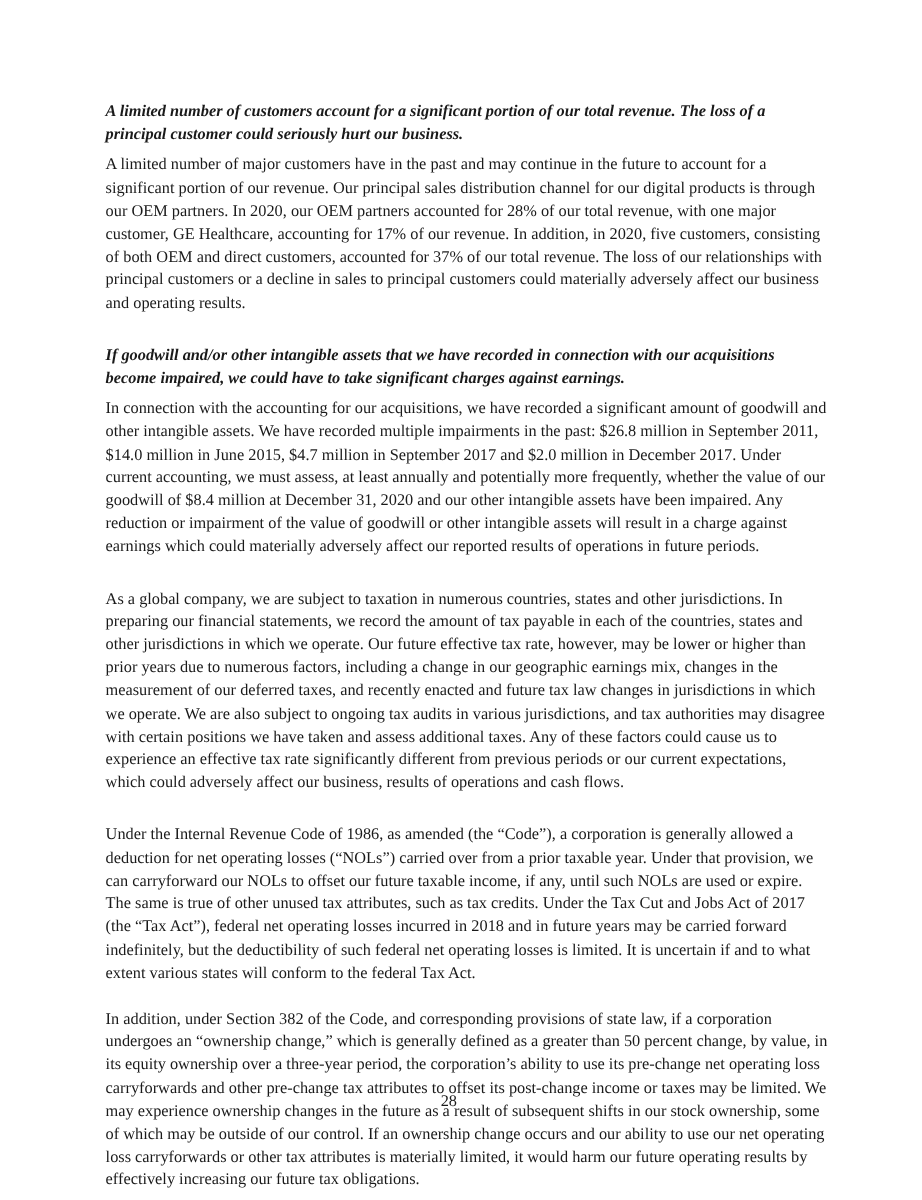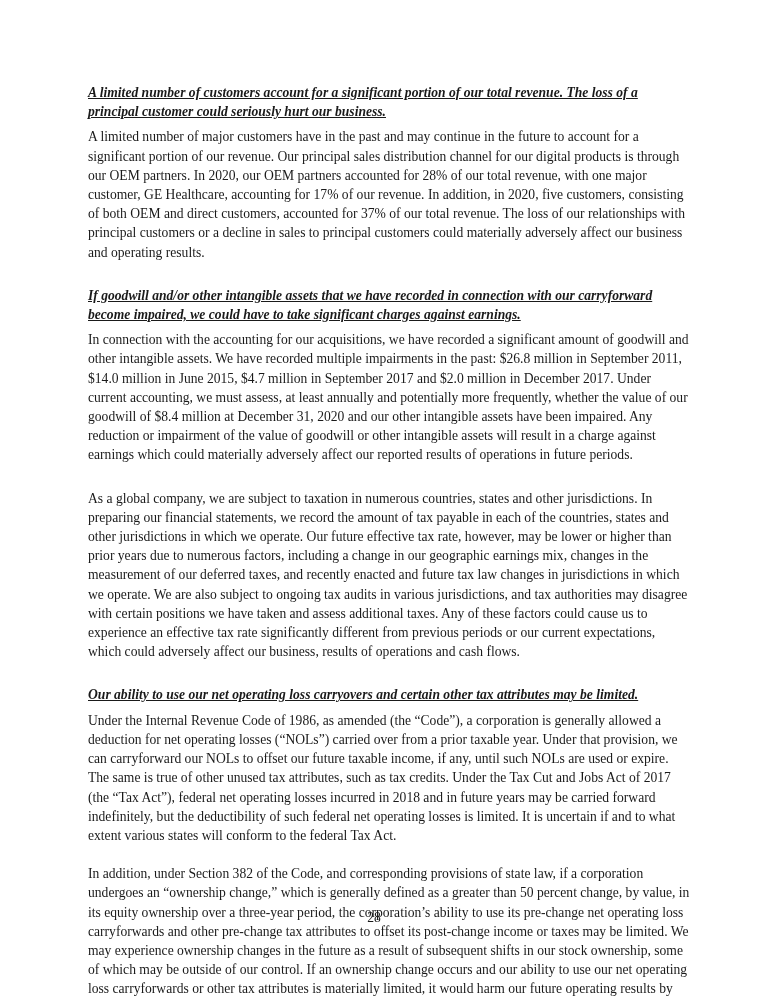--- a/index.html
+++ b/index.html
@@ -2,44 +2,43 @@
 <html><head>
 <meta charset="utf-8">
 <style>
   html, body { margin: 0; padding: 0; background: #ffffff; }
   body { width: 768px; height: 1000px; position: relative; overflow: hidden; }
   .page {
     position: absolute; left: 88px; top: 83px; width: 602px;
     font-family: "Liberation Serif", "DejaVu Serif", serif;
     color: #1a1a1a; font-size: 13.6px; line-height: 19.2px;
   }
-  .heading { font-weight: bold; font-style: italic; margin: 0 0 6px 0; text-decoration: underline; }
+  .heading { font-weight: bold; font-style: italic; margin: 0 0 6px 0; }
   .para { margin: 0; }
   .section { margin-bottom: 24px; }
   .extra-para { margin-top: 19px; }
   .page-number {
     position: absolute; top: 910px; left: 0; width: 748px; text-align: center;
     font-family: "Liberation Serif", "DejaVu Serif", serif; font-size: 13.6px; color: #1a1a1a;
   }
 </style>
 </head>
 <body>
 
 <div class="page">
   <div class="section">
     <p class="heading">A limited number of customers account for a significant portion of our total revenue. The loss of a principal customer could seriously hurt our business.</p>
     <p class="para">A limited number of major customers have in the past and may continue in the future to account for a significant portion of our revenue. Our principal sales distribution channel for our digital products is through our OEM partners. In 2020, our OEM partners accounted for 28% of our total revenue, with one major customer, GE Healthcare, accounting for 17% of our revenue. In addition, in 2020, five customers, consisting of both OEM and direct customers, accounted for 37% of our total revenue. The loss of our relationships with principal customers or a decline in sales to principal customers could materially adversely affect our business and operating results.</p>
   </div>
   <div class="section">
-    <p class="heading">If goodwill and/or other intangible assets that we have recorded in connection with our carryforward become impaired, we could have to take significant charges against earnings.</p>
+    <p class="heading">If goodwill and/or other intangible assets that we have recorded in connection with our acquisitions become impaired, we could have to take significant charges against earnings.</p>
     <p class="para">In connection with the accounting for our acquisitions, we have recorded a significant amount of goodwill and other intangible assets. We have recorded multiple impairments in the past: $26.8 million in September 2011, $14.0 million in June 2015, $4.7 million in September 2017 and $2.0 million in December 2017. Under current accounting, we must assess, at least annually and potentially more frequently, whether the value of our goodwill of $8.4 million at December 31, 2020 and our other intangible assets have been impaired. Any reduction or impairment of the value of goodwill or other intangible assets will result in a charge against earnings which could materially adversely affect our reported results of operations in future periods.</p>
   </div>
   <div class="section">
     <p class="para">As a global company, we are subject to taxation in numerous countries, states and other jurisdictions. In preparing our financial statements, we record the amount of tax payable in each of the countries, states and other jurisdictions in which we operate. Our future effective tax rate, however, may be lower or higher than prior years due to numerous factors, including a change in our geographic earnings mix, changes in the measurement of our deferred taxes, and recently enacted and future tax law changes in jurisdictions in which we operate. We are also subject to ongoing tax audits in various jurisdictions, and tax authorities may disagree with certain positions we have taken and assess additional taxes. Any of these factors could cause us to experience an effective tax rate significantly different from previous periods or our current expectations, which could adversely affect our business, results of operations and cash flows.</p>
   </div>
   <div class="section">
-    <p class="heading">Our ability to use our net operating loss carryovers and certain other tax attributes may be limited.</p>
     <p class="para">Under the Internal Revenue Code of 1986, as amended (the “Code”), a corporation is generally allowed a deduction for net operating losses (“NOLs”) carried over from a prior taxable year. Under that provision, we can carryforward our NOLs to offset our future taxable income, if any, until such NOLs are used or expire. The same is true of other unused tax attributes, such as tax credits. Under the Tax Cut and Jobs Act of 2017 (the “Tax Act”), federal net operating losses incurred in 2018 and in future years may be carried forward indefinitely, but the deductibility of such federal net operating losses is limited. It is uncertain if and to what extent various states will conform to the federal Tax Act.</p>
     <p class="para extra-para">In addition, under Section 382 of the Code, and corresponding provisions of state law, if a corporation undergoes an “ownership change,” which is generally defined as a greater than 50 percent change, by value, in its equity ownership over a three-year period, the corporation’s ability to use its pre-change net operating loss carryforwards and other pre-change tax attributes to offset its post-change income or taxes may be limited. We may experience ownership changes in the future as a result of subsequent shifts in our stock ownership, some of which may be outside of our control. If an ownership change occurs and our ability to use our net operating loss carryforwards or other tax attributes is materially limited, it would harm our future operating results by effectively increasing our future tax obligations.</p>
   </div>
 </div>
 
 <div class="page-number">28</div>
 
 </body></html>

